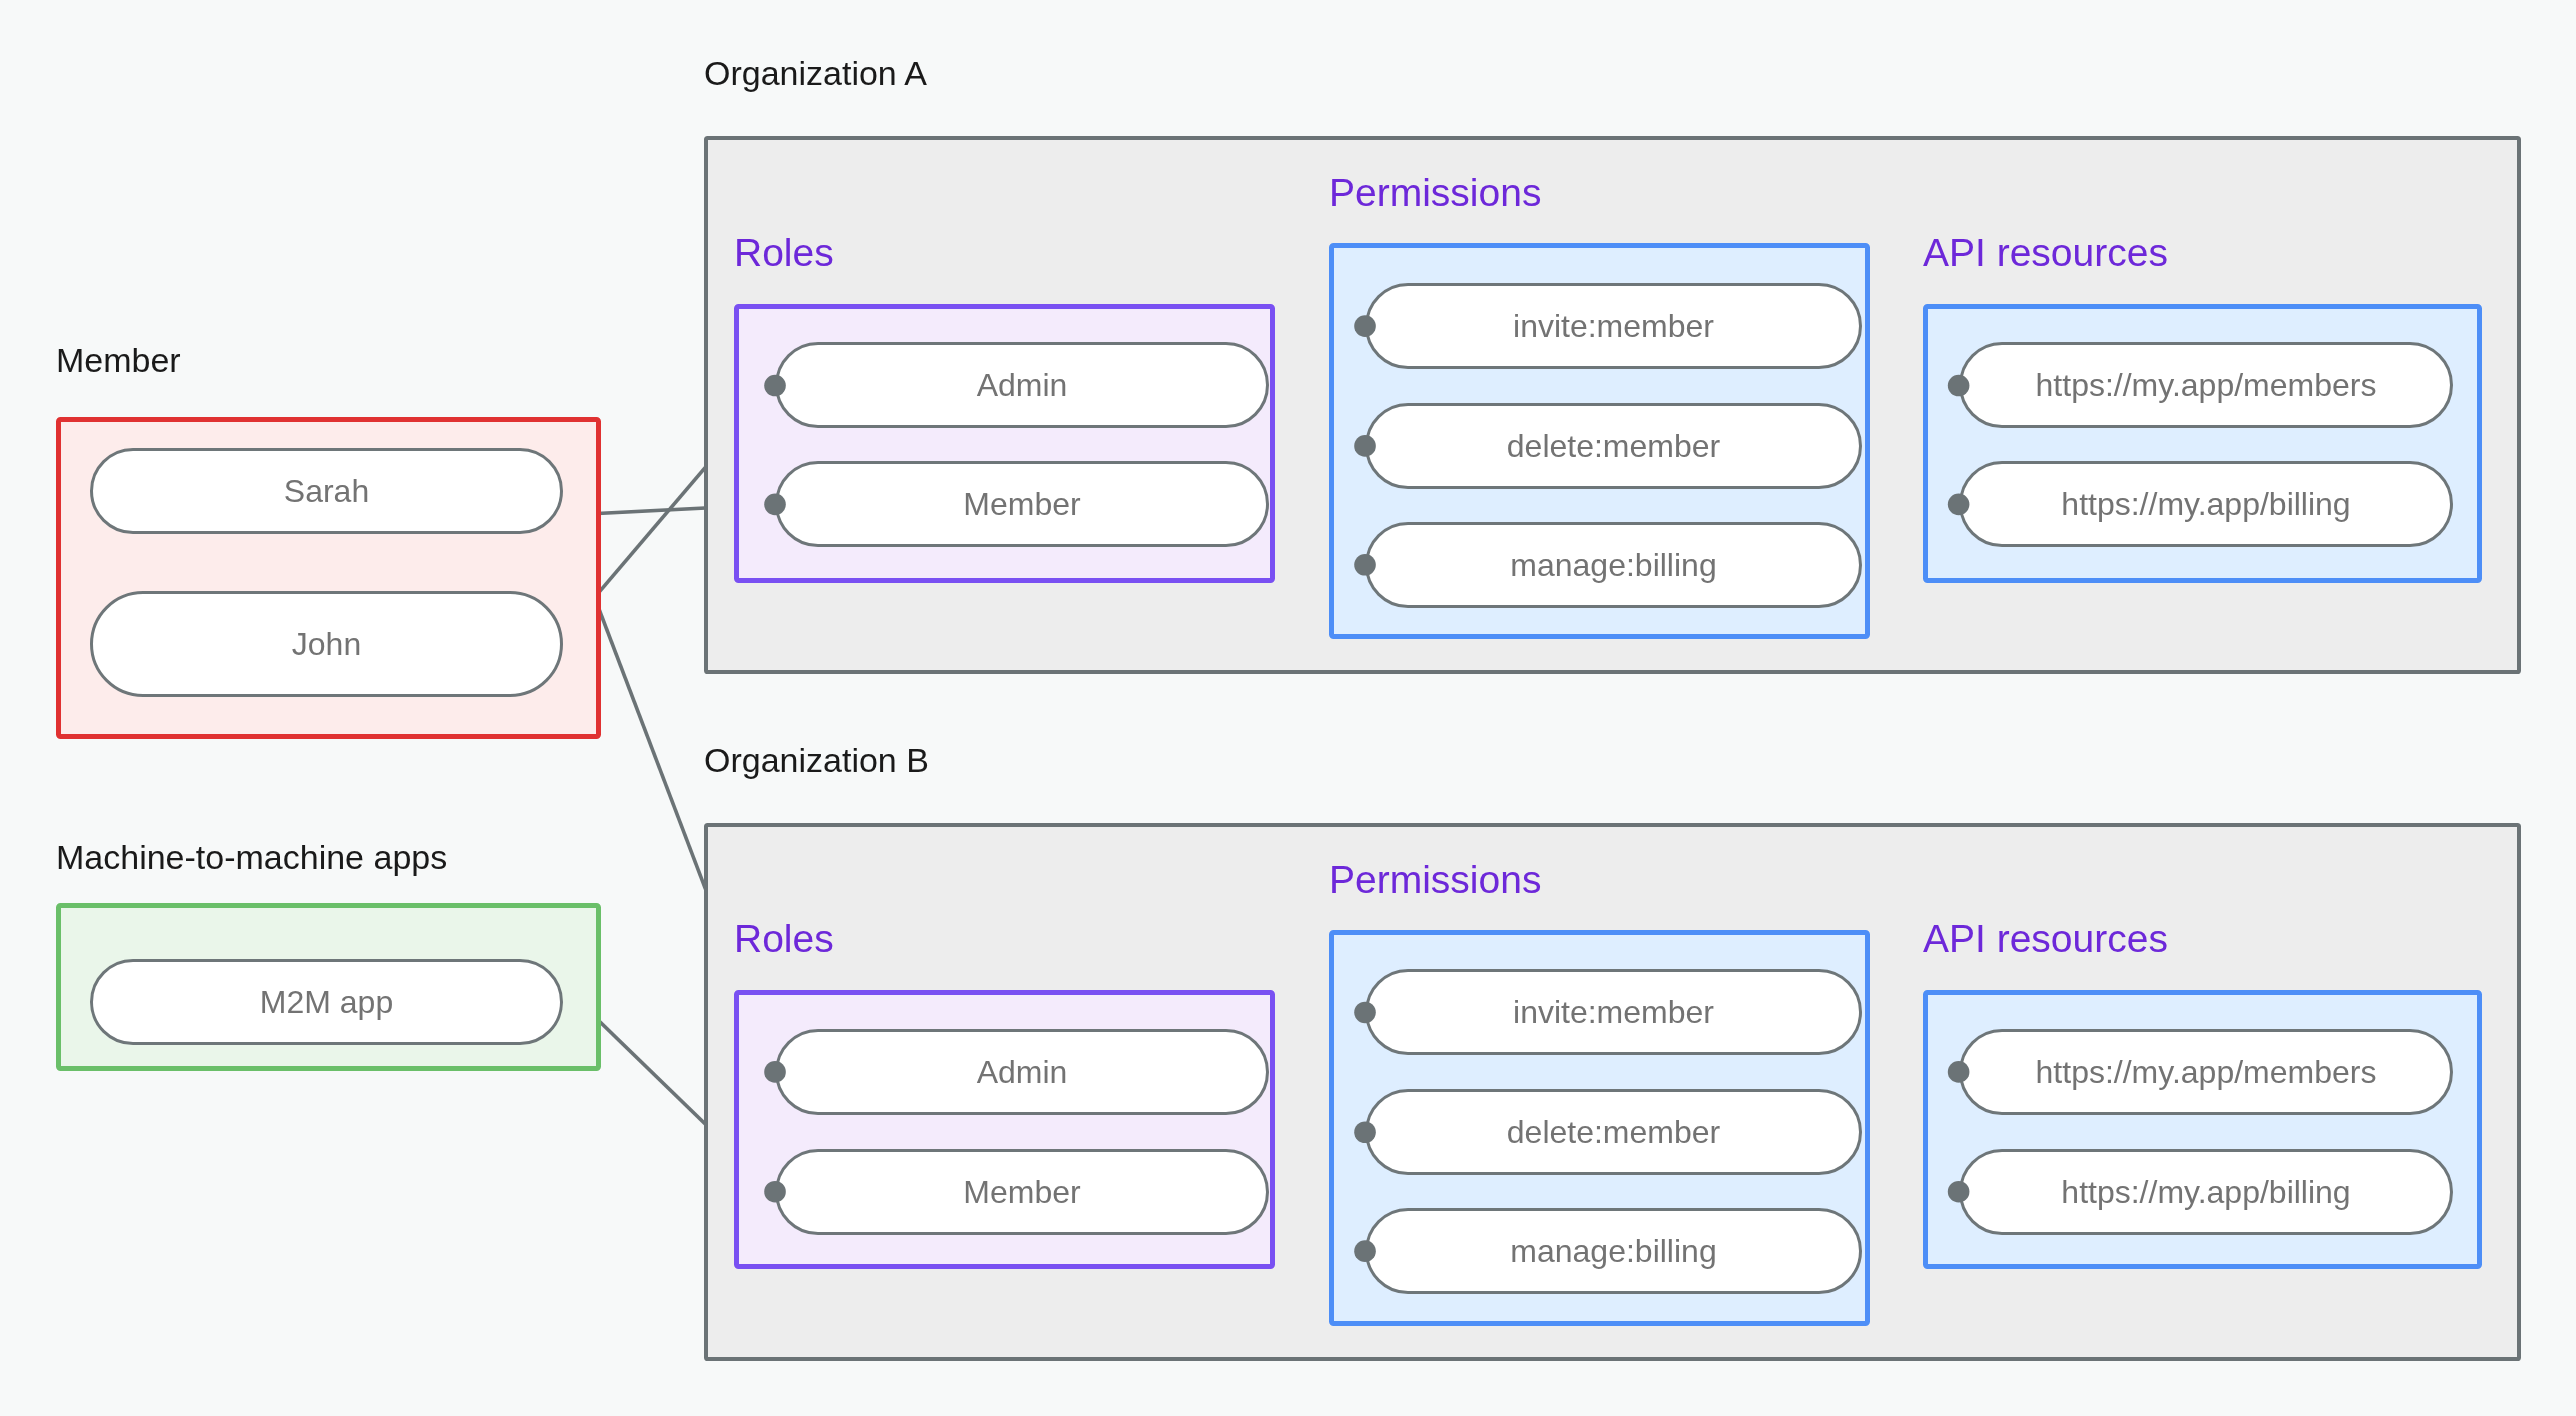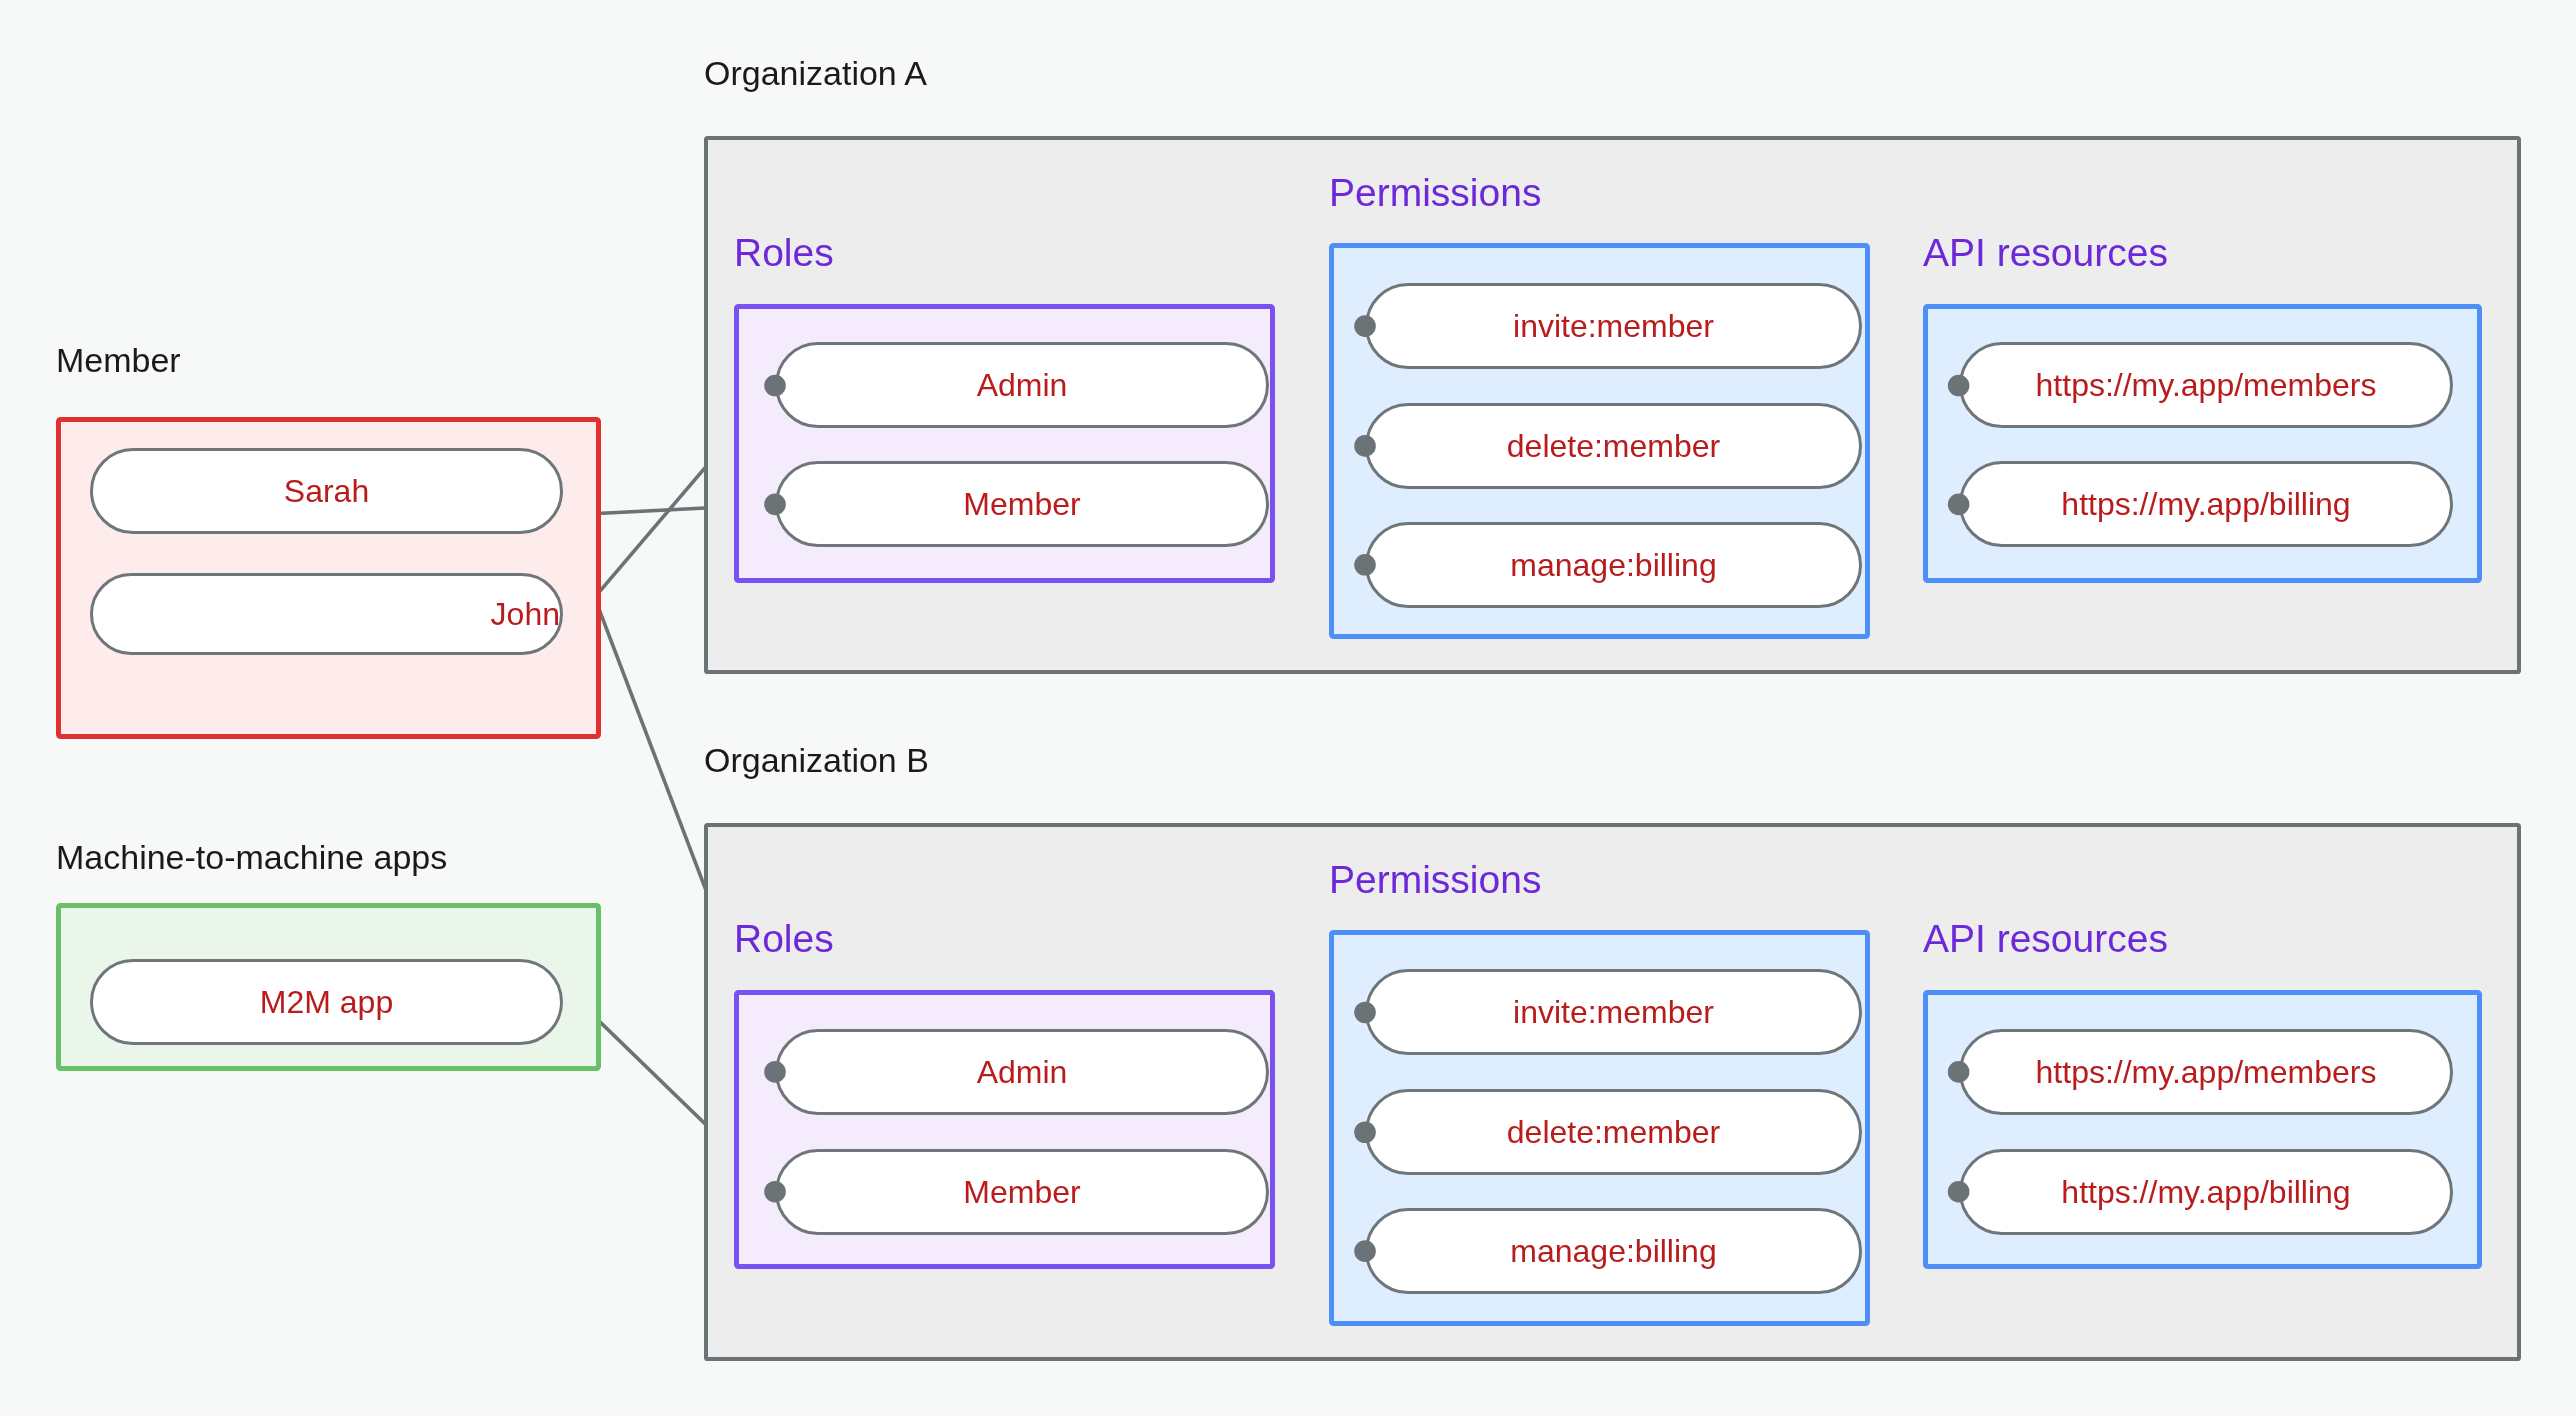--- a/index.html
+++ b/index.html
@@ -61,21 +61,21 @@
   .pill {
     position: absolute;
     background: #ffffff;
     border: 3.6px solid #6e7679;
     border-radius: 900px;
     box-sizing: border-box;
     display: flex;
     align-items: center;
     justify-content: center;
     font-size: 32px;
-    color: #b91c1c;
+    color: #737373;
     white-space: nowrap;
     font-family: "Liberation Sans", sans-serif;
   }
   .sub-label {
     position: absolute;
     font-size: 39px;
     color: #6d28d9;
     white-space: nowrap;
     font-family: "Liberation Sans", sans-serif;
   }
@@ -137,21 +137,21 @@
 
   <div class="group-label" style="left:56px; top:341px;">Member</div>
   <div class="container-box box-users" style="left:56px; top:417px; width:545px; height:322px;"></div>
 
   <div class="group-label" style="left:56px; top:838px;">Machine-to-machine apps</div>
   <div class="container-box box-m2m" style="left:56px; top:903px; width:545px; height:168px;"></div>
 
   <div class="pill" style="left:90px; top:448px; width:473px; height:86px;">
     <span>Sarah</span>
   </div>
-  <div class="pill" style="left:90px; top:573px; width:473px; height:82px;justify-content:flex-end;">
+  <div class="pill" style="left:90px; top:591px; width:473px; height:106px;">
     <span>John</span>
   </div>
 
   <div class="pill" style="left:90px; top:943px; width:473px; height:86px;margin-top:16px;">
     <span>M2M app</span>
   </div>
 
   <div class="pill" style="left:775px; top:342px; width:494px; height:86px;">
     <span>Admin</span>
   </div>

